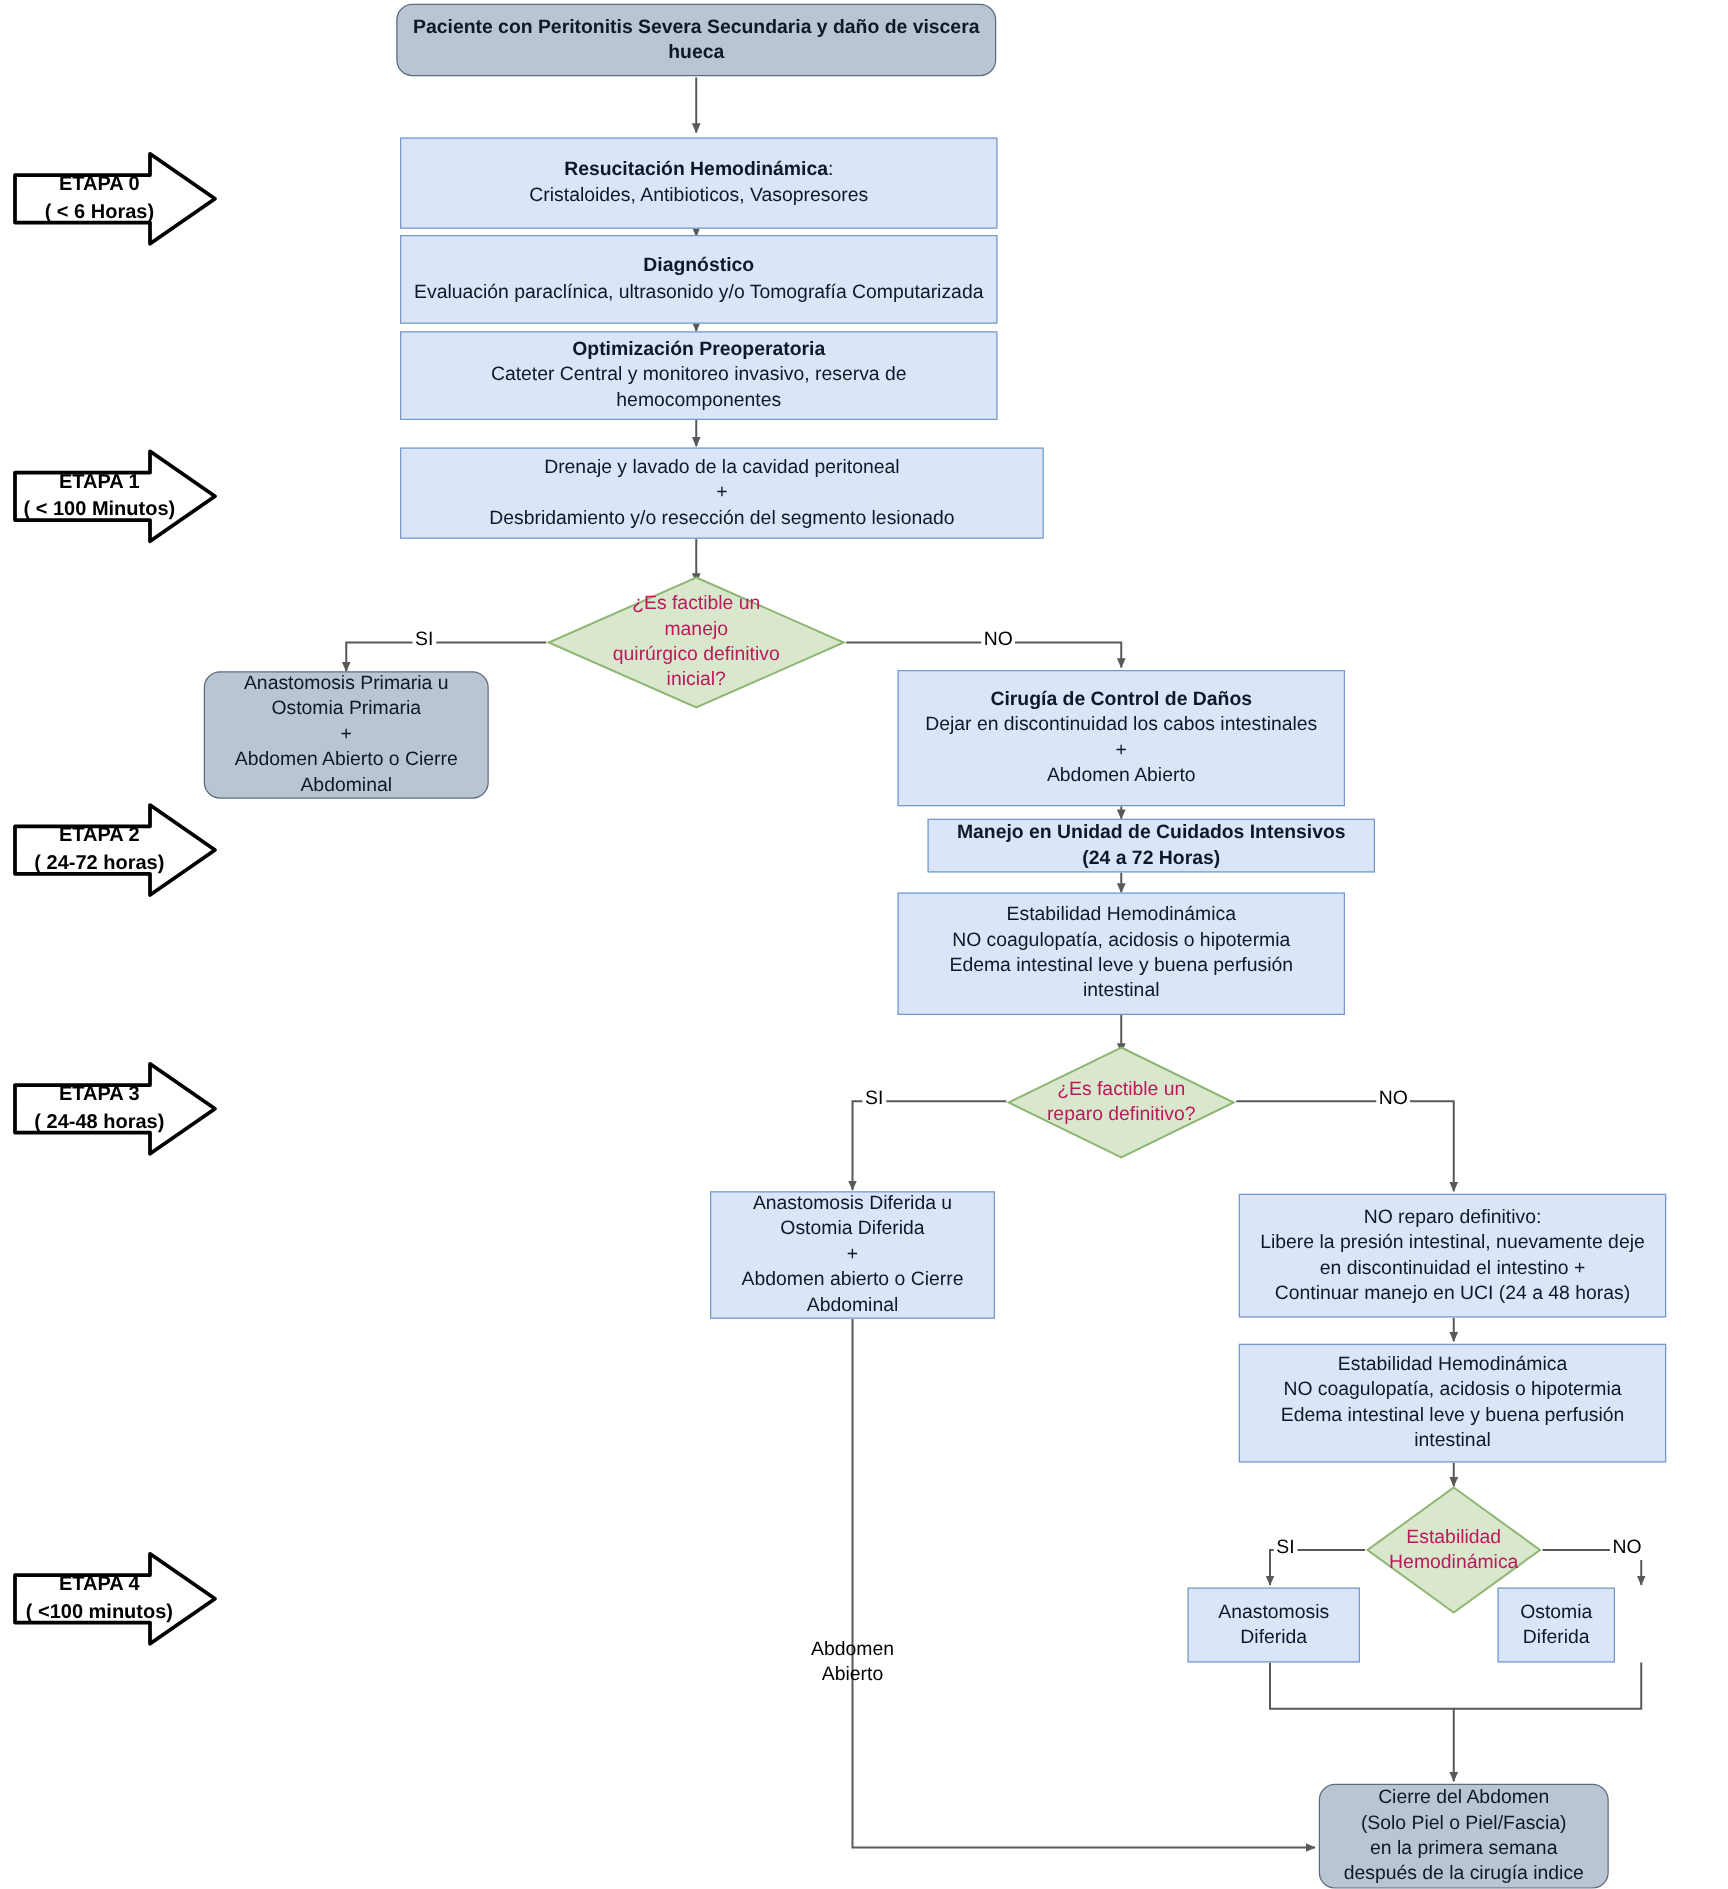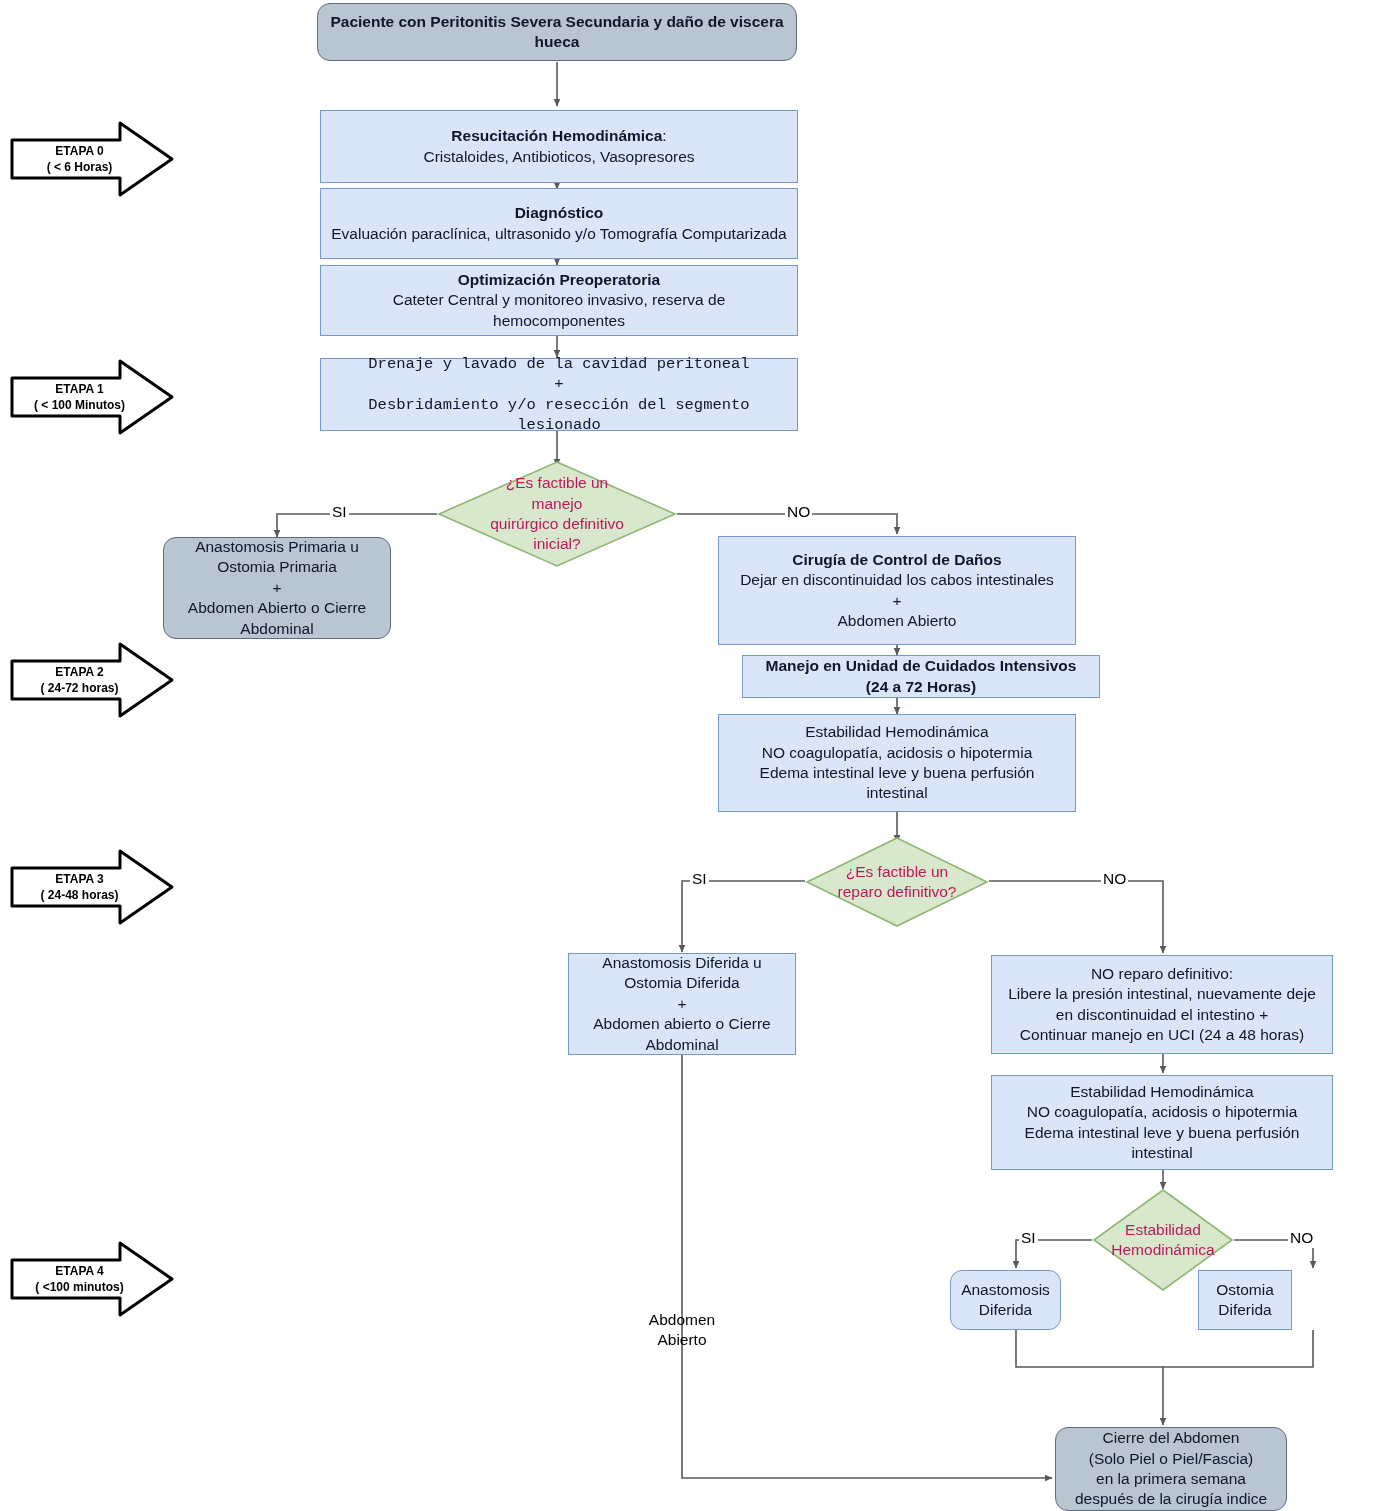--- a/index.html
+++ b/index.html
@@ -50,21 +50,21 @@
   .node b {
     font-weight: bold;
   }
   .stage-arrow {
     position: absolute;
     display: flex;
     align-items: center;
     justify-content: center;
     text-align: center;
     font-weight: bold;
-    font-size: 12px;
+    font-size: 16px;
     line-height: 1.35;
     color: #000;
     white-space: pre-line;
   }
   .stage-arrow .shape {
     position: absolute;
     left: 0; top: 0;
     width: 100%; height: 100%;
   }
   .stage-arrow .lbl {
@@ -213,21 +213,21 @@
   <div class="node box-blue" style="left:320px; top:188px; width:478px; height:71px;">
     <span><b>Diagnóstico</b><span>
 Evaluación paraclínica, ultrasonido y/o Tomografía Computarizada</span></span>
   </div>
 
   <div class="node box-blue" style="left:320px; top:265px; width:478px; height:71px;">
     <span><b>Optimización Preoperatoria</b><span>
 Cateter Central y monitoreo invasivo, reserva de hemocomponentes</span></span>
   </div>
 
-  <div class="node box-blue" style="left:320px; top:358px; width:478px; height:73px;font-family:Liberation Mono, monospace;">
+  <div class="node box-blue" style="left:320px; top:358px; width:515px; height:73px;">
     <span>Drenaje y lavado de la cavidad peritoneal
 +
 Desbridamiento y/o resección del segmento lesionado</span>
   </div>
 
   <div class="diamond-wrap" style="left:437px; top:460px; width:240px; height:108px;">
     <svg width="240" height="108" viewBox="0 0 240 108">
       <path d="M120,2 L238,54 L120,106 L2,54 Z" fill="#d9e8cd" stroke="#8fb573" stroke-width="1.6"></path>
     </svg>
     <div class="dlabel">¿Es factible un
@@ -303,21 +303,21 @@
     <svg width="142" height="104" viewBox="0 0 142 104">
       <path d="M71,2 L140,52 L71,102 L2,52 Z" fill="#d9e8cd" stroke="#8fb573" stroke-width="1.6"></path>
     </svg>
     <div class="dlabel">Estabilidad
 Hemodinámica</div>
   </div>
 
   <div class="edge-label" style="left:1019px; top:1229px;">SI</div>
   <div class="edge-label" style="left:1288px; top:1229px;">NO</div>
 
-  <div class="node box-blue" style="left:950px; top:1270px; width:111px; height:60px;border-radius:12px;">
+  <div class="node box-blue" style="left:950px; top:1270px; width:138px; height:60px;">
     <span>Anastomosis
 Diferida</span>
   </div>
 
   <div class="node box-blue" style="left:1198px; top:1270px; width:94px; height:60px;">
     <span>Ostomia
 Diferida</span>
   </div>
 
   <div class="free-label" style="left:632px; top:1310px; width:100px;">Abdomen

